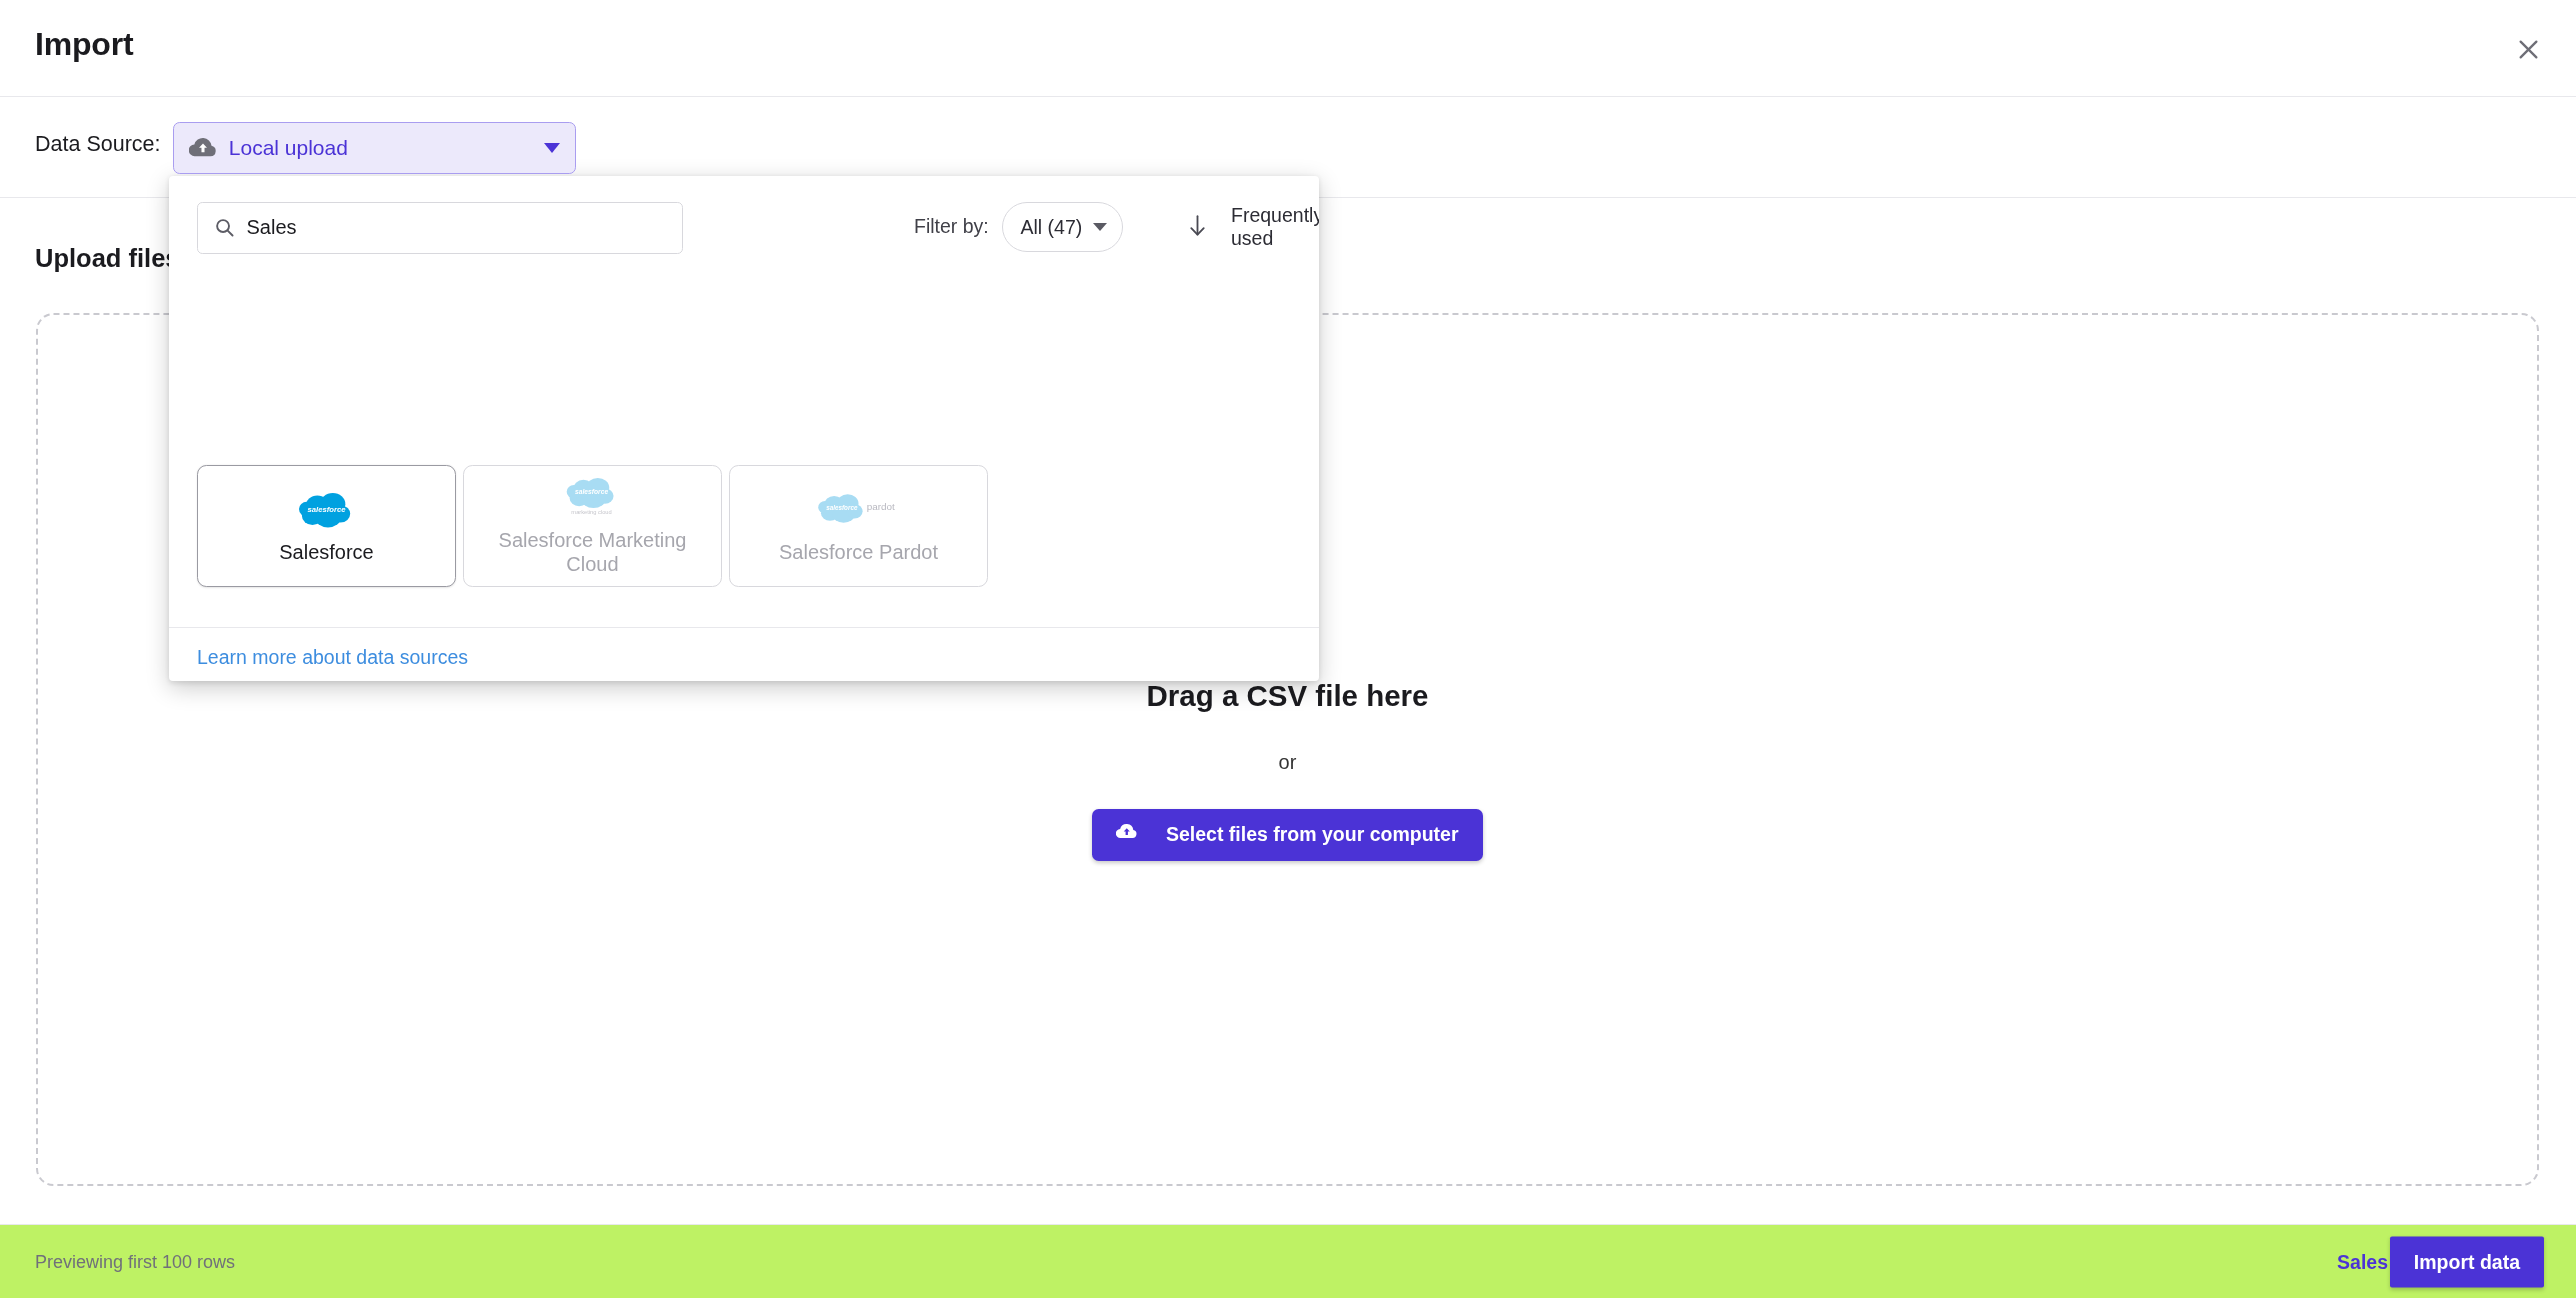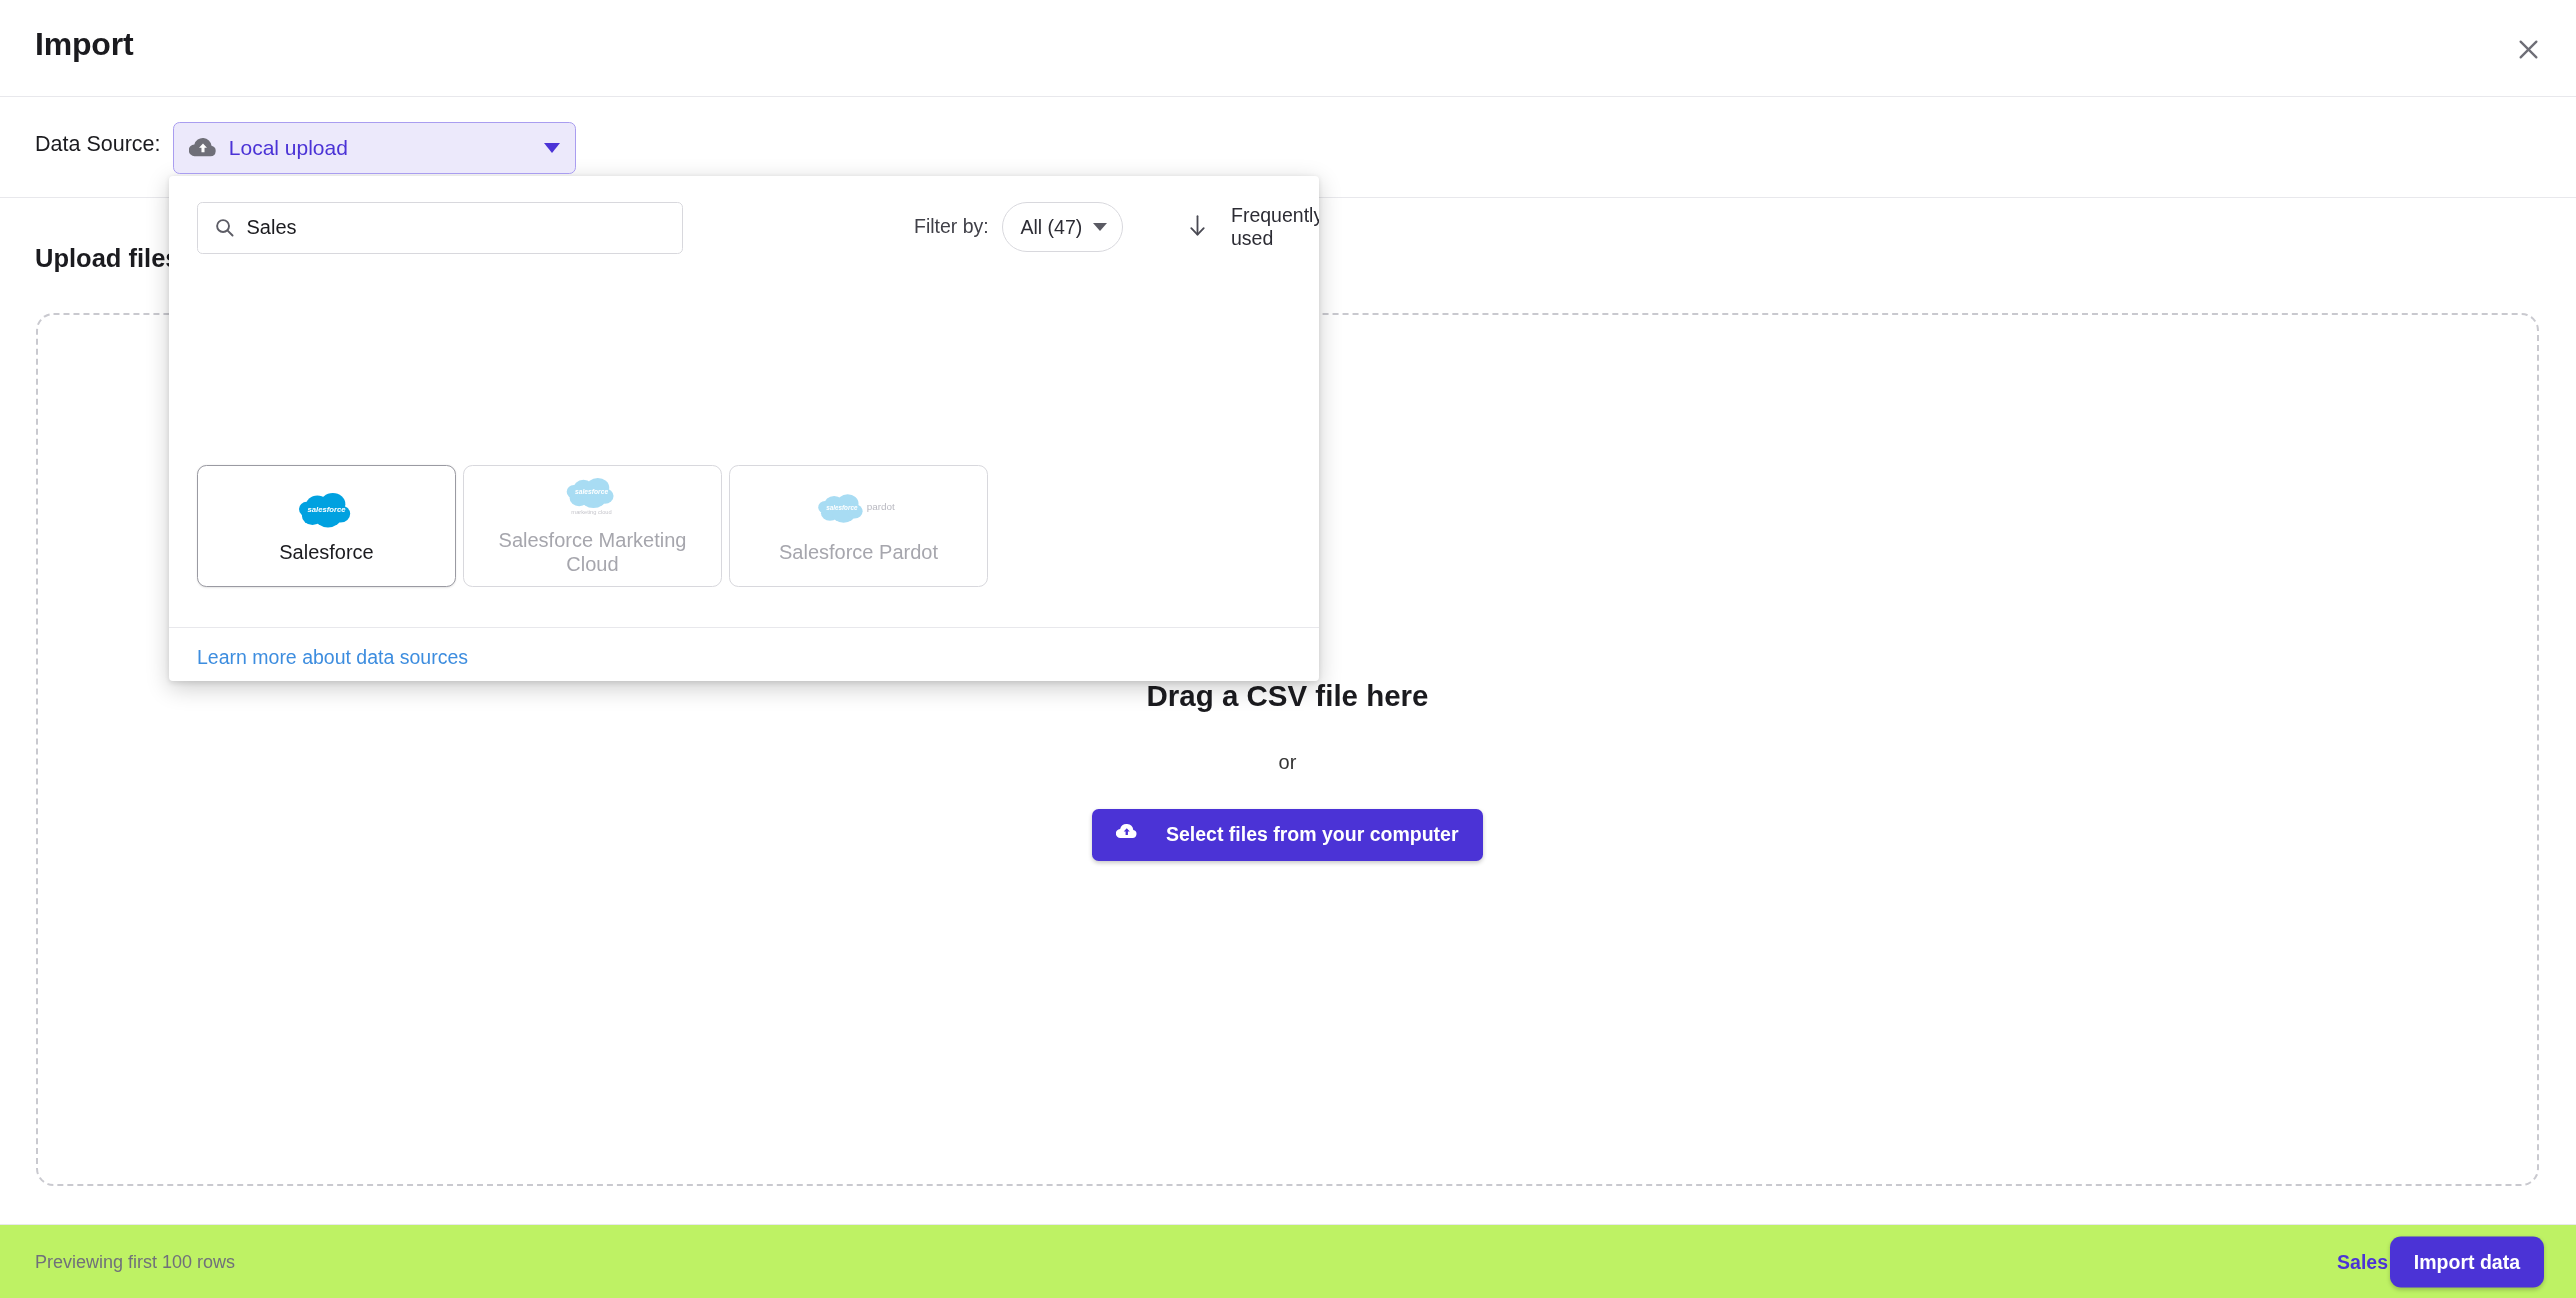--- a/index.html
+++ b/index.html
@@ -115,21 +115,21 @@
     transform: translateY(-50%);
     font-size: 19.5px; font-weight: bold; color: #4b33d6;
     background: none; border: none; cursor: pointer;
     font-family: "Liberation Sans", sans-serif;
   }
   .btn-import {
     position: absolute; right: 32px; top: 50%;
     transform: translateY(-50%);
     height: 51px; padding: 0 24px;
     background: #4b33d6; color: #fff;
-    border: none; border-radius: 11px;
+    border: none; border-radius: 2px;
     font-size: 19.5px; font-weight: bold;
     font-family: "Liberation Sans", sans-serif;
     cursor: pointer;
     box-shadow: 0 2px 4.7px rgba(0,0,0,0.20);
   }
 
   
   .ds-panel {
     position: absolute; left: 169px; top: 176px;
     width: 1150px; height: 505px;

